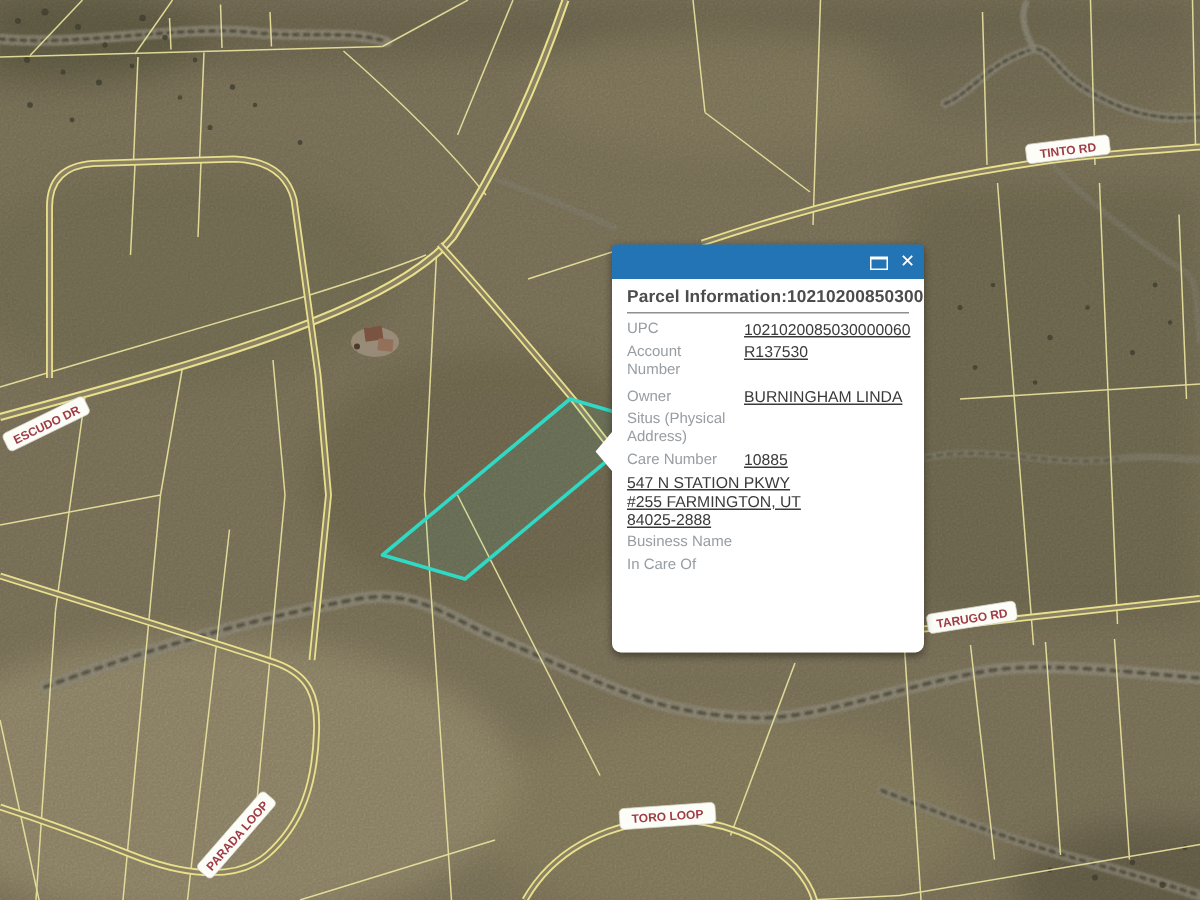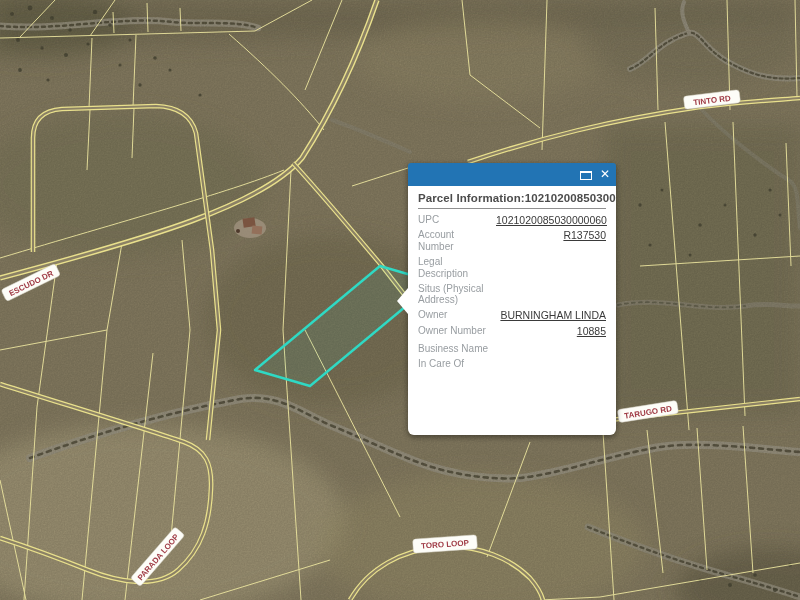--- a/index.html
+++ b/index.html
@@ -13,21 +13,21 @@
   .popup-titlebar{height:23px;background:#2274b4;border-radius:3px 3px 0 0;position:relative;}
   .ic-max{position:absolute;right:24px;top:8px;width:10px;height:6px;
           border:1px solid #fff;border-top-width:2px;display:block;cursor:pointer;}
   .ic-close{position:absolute;right:6px;top:3px;color:#fff;font-size:12px;font-weight:bold;
             line-height:16px;cursor:pointer;}
   .popup-body{background:#fff;height:249px;border-radius:0 0 6px 6px;
               padding:4px 10px 5px 10px;box-sizing:border-box;overflow:hidden;position:relative;}
   .popup-title{font-size:11.5px;font-weight:bold;color:#4c4c4c;margin:2px 0 4px 0;
                white-space:nowrap;letter-spacing:.1px;}
   .popup-divider{border:none;border-top:1px solid #8f8f8f;margin:0 0 5px 0;}
-  .prow{display:flex;margin-bottom:3px;justify-content:space-between;}
+  .prow{display:flex;margin-bottom:3px;}
   .plabel{flex:none;width:74px;font-size:10px;color:#989da1;line-height:1.18;padding-right:4px;}
   .pvalue{font-size:10.5px;color:#3a3a3a;line-height:1.18;white-space:pre-line;text-decoration:underline;}
   .popup-tail{position:absolute;left:-11px;top:125px;width:0;height:0;
               border-top:13px solid transparent;border-bottom:13px solid transparent;
               border-right:11px solid #fff;}
 </style>
 </head>
 <body>
 
 <div class="stage">
@@ -238,35 +238,37 @@
 
       <div class="prow">
         <div class="plabel">UPC</div>
         <div class="pvalue">1021020085030000060</div>
       </div>
       <div class="prow">
         <div class="plabel">Account Number</div>
         <div class="pvalue">R137530</div>
       </div>
       <div class="prow">
-        <div class="plabel">Legal Description</div>
+      </div>
+      <div class="prow">
+        <div class="plabel">Owner</div>
+        <div class="pvalue">BURNINGHAM LINDA</div>
       </div>
       <div class="prow">
         <div class="plabel">Situs (Physical Address)</div>
         <div class="pvalue"></div>
       </div>
       <div class="prow">
-        <div class="plabel">Owner</div>
-        <div class="pvalue">BURNINGHAM LINDA</div>
-      </div>
-      <div class="prow">
-        <div class="plabel">Owner Number</div>
+        <div class="plabel">Care Number</div>
         <div class="pvalue">10885</div>
       </div>
       <div class="prow">
+        <div class="pvalue">547 N STATION PKWY
+#255 FARMINGTON, UT
+84025-2888</div>
       </div>
       <div class="prow">
         <div class="plabel">Business Name</div>
         <div class="pvalue"></div>
       </div>
       <div class="prow">
         <div class="plabel">In Care Of</div>
         <div class="pvalue"></div>
       </div>
 

